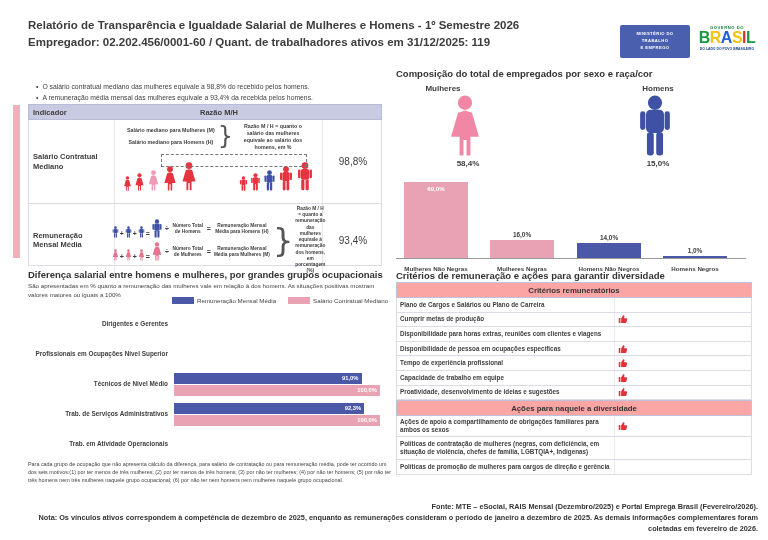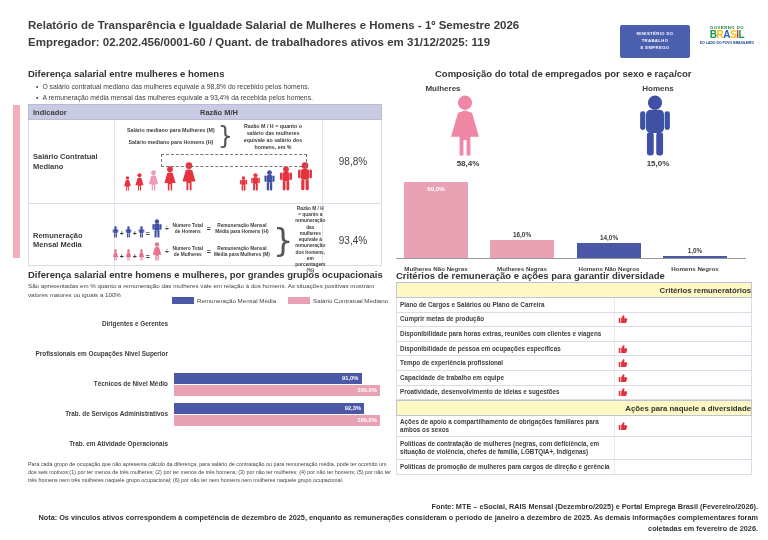--- a/index.html
+++ b/index.html
@@ -4,21 +4,21 @@
 <style>
 *{margin:0;padding:0;box-sizing:border-box;}
 html,body{background:#fff;}
 .page{position:relative;width:768px;height:540px;background:#ffffff;font-family:"Liberation Sans",sans-serif;color:#3d3d3d;overflow:hidden;}
 
 .hdr-title{position:absolute;left:28px;top:19px;font-size:11.5px;font-weight:700;color:#3c3c3c;}
 .hdr-emp{position:absolute;left:28px;top:36px;font-size:11.5px;font-weight:700;color:#3c3c3c;}
 .logo-min{position:absolute;left:620px;top:25px;width:70px;height:33px;background:#4a5fae;border-radius:2px;color:#fff;display:flex;flex-direction:column;align-items:center;justify-content:center;font-size:4.2px;font-weight:700;letter-spacing:.4px;line-height:1.6;text-align:center;}
 .logo-br{position:absolute;left:696px;top:25px;width:62px;text-align:center;}
 .logo-br .gov{font-size:4.2px;font-weight:700;color:#14823f;letter-spacing:.5px;}
-.logo-br .name{font-size:10px;font-weight:700;line-height:1;letter-spacing:-.5px;}
+.logo-br .name{font-size:16px;font-weight:700;line-height:1;letter-spacing:-.5px;}
 .logo-br .tag{font-size:3.4px;font-weight:700;color:#123f8c;margin-top:1px;}
 
 .sec-title{position:absolute;font-size:9.5px;font-weight:700;color:#333;}
 
 #bullets{position:absolute;left:36px;top:83px;font-size:6.8px;list-style:none;color:#3d3d3d;}
 #bullets li{margin-bottom:3.5px;}
 #bullets li::before{content:"•";margin-right:4px;}
 
 .left-strip{position:absolute;left:13px;top:105px;width:7px;height:153px;background:#f2aebb;}
 
@@ -59,21 +59,21 @@
 .occ-bar span{position:absolute;right:3px;top:50%;transform:translateY(-50%);color:#fff;font-size:5.8px;font-weight:700;}
 #occ-foot{position:absolute;left:28px;top:461px;width:364px;font-size:5.4px;line-height:1.45;color:#444;}
 
 .comp-lab{position:absolute;width:76px;text-align:center;font-size:8px;font-weight:700;color:#3d3d3d;}
 .comp-ic{position:absolute;}
 #race-chart{position:absolute;left:396px;top:168px;width:354px;height:104px;}
 .race-axis{position:absolute;left:0;right:4px;bottom:13px;border-top:1px solid #999;}
 .race-cat{position:absolute;bottom:0;width:88px;text-align:center;font-size:6.2px;font-weight:700;color:#3d3d3d;}
 
 #crit-table{position:absolute;left:396px;top:282px;width:356px;}
-.crit-band{background:#fef9c3;text-align:right;font-weight:700;font-size:7.8px;padding:2.5px 0;border:1px solid #c0c2da;color:#333;}
+.crit-band{background:#fca5a5;text-align:center;font-weight:700;font-size:7.8px;padding:2.5px 0;border:1px solid #c0c2da;color:#333;}
 .crit-row{display:flex;border:1px solid #dcdce8;border-top:none;min-height:14.6px;align-items:center;background:#fff;}
 .crit-label{width:218px;padding:2px 3px;font-weight:700;font-size:6.3px;line-height:1.28;color:#3d3d3d;border-right:1px solid #eaeaf2;align-self:stretch;display:flex;align-items:center;}
 .crit-ic{flex:1;display:flex;align-items:center;padding-left:3px;}
 
 #footer{position:absolute;left:10px;right:10px;top:502px;text-align:right;font-size:7.3px;font-weight:700;line-height:1.5;color:#333;}
 </style>
 </head>
 <body>
 
 <div class="page">
@@ -85,21 +85,20 @@
     <span>MINISTÉRIO DO</span>
     <span>TRABALHO</span>
     <span>E EMPREGO</span>
   </div>
   <div class="logo-br">
     <div class="gov">GOVERNO DO</div>
     <div class="name" id="brasil-name"><span style="color:#16994a">B</span><span style="color:#f6c20f">R</span><span style="color:#2660d6">A</span><span style="color:#f6c20f">S</span><span style="color:#d8362a">I</span><span style="color:#16994a">L</span></div>
     <div class="tag">DO LADO DO POVO BRASILEIRO</div>
   </div>
 
-  <div class="sec-title" style="left:28px;top:68px;">Diferença salarial entre mulheres e homens</div>
   <ul id="bullets">
       <li>O salário contratual mediano das mulheres equivale a 98,8% do recebido pelos homens.</li>
       <li>A remuneração média mensal das mulheres equivale a 93,4% da recebida pelos homens.</li>
     </ul>
 
   <div class="left-strip"></div>
 
   <div id="ind-table">
     <div class="ind-head">
       <span>Indicador</span>
@@ -307,21 +306,21 @@
           </div>
         </div>
       </div>
       <div class="occ-row">
         <div class="occ-label">Trab. em Atividade Operacionais</div>
         <div class="occ-bars"></div>
       </div>
     </div>
   <div id="occ-foot">Para cada grupo de ocupação que não apresenta cálculo da diferença, para salário de contratação ou para remuneração média, pode ter ocorrido um dos seis motivos:(1) por ter menos de três mulheres; (2) por ter menos de três homens; (3) por não ter mulheres; (4) por não ter homens; (5) por não ter três homens nem três mulheres naquele grupo ocupacional; (6) por não ter nem homens nem mulheres naquele grupo ocupacional.</div>
 
-  <div class="sec-title" style="left:396px;top:68px;margin-left:39px;">Composição do total de empregados por sexo e raça/cor</div>
+  <div class="sec-title" style="left:396px;top:68px;">Composição do total de empregados por sexo e raça/cor</div>
   <div class="comp-lab" style="left:405px;top:84px;">Mulheres</div>
   <div class="comp-ic" id="big-woman" style="left:446px;top:95px;">
       <svg width="38" height="62" viewBox="0 0 24 40" style="display:block">
         <circle cx="12" cy="5" r="4.6" fill="#ef87a5"></circle>
         <path d="M12 10 L16.5 11.5 L21 27 L15.5 27 L15.5 39 L13 39 L13 29 L11 29 L11 39 L8.5 39 L8.5 27 L3 27 L7.5 11.5 Z" fill="#ef87a5"></path>
       </svg>
     </div>
   <div class="comp-lab" style="left:430px;top:159px;">58,4%</div>
   <div class="comp-lab" style="left:620px;top:84px;">Homens</div>
   <div class="comp-ic" id="big-man" style="left:636px;top:95px;">

